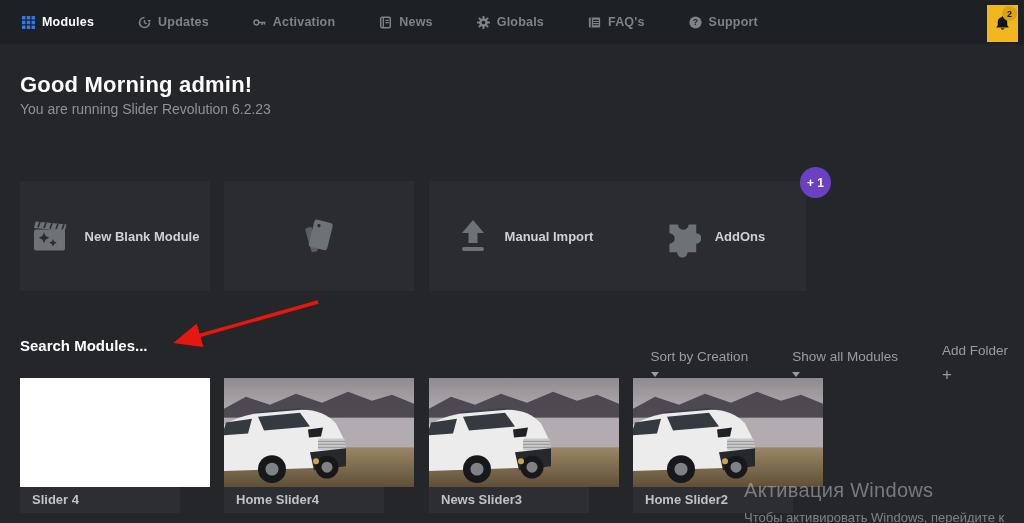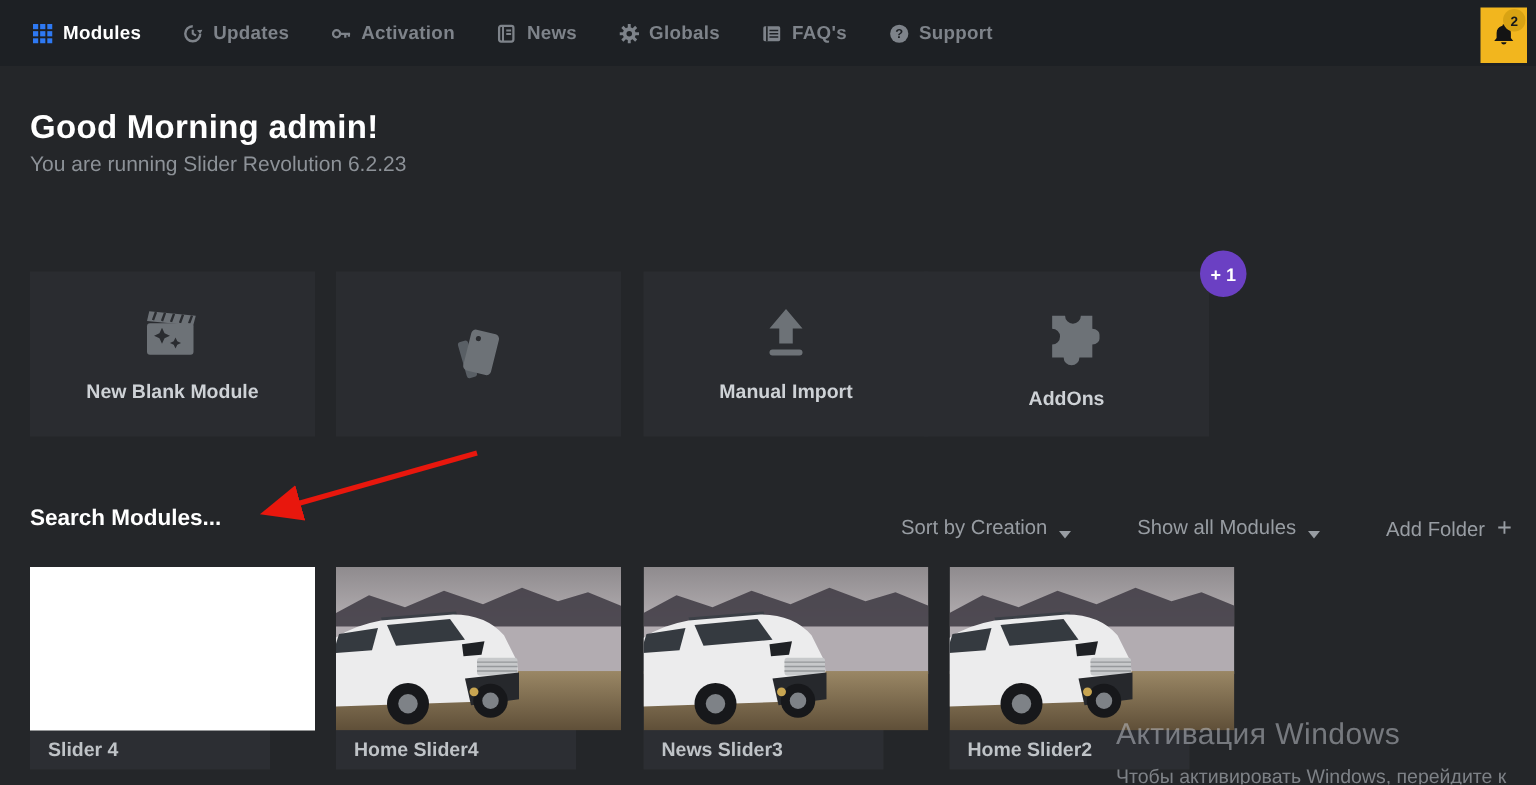--- a/index.html
+++ b/index.html
@@ -9,21 +9,21 @@
     background:#242629;
     position:relative;
     color:#fff;
   }
 
   
   .topbar {
     position:absolute; top:0; left:0; width:1024px; height:44px;
     background:#1d2024; display:flex; align-items:center; padding-left:22px;
   }
-  .nav { display:flex; align-items:center; gap:28px; }
+  .nav { display:flex; align-items:center; gap:44px; }
   .nav-item { display:flex; align-items:center; gap:7px; cursor:pointer; }
   .nav-item .lbl { font-size:12.5px; font-weight:bold; color:#7e838a; letter-spacing:.2px; }
   .nav-item.active .lbl { color:#ffffff; }
   .nav-ico { width:13px; height:13px; display:block; }
 
   .bell-box {
     position:absolute; top:5px; right:6px; width:31px; height:37px;
     background:#f2b61e; display:flex; align-items:center; justify-content:center;
     cursor:pointer;
   }
@@ -41,21 +41,21 @@
   }
   .welcome-sub {
     position:absolute; left:20px; top:101px;
     font-size:14px; color:#8d9298;
   }
 
   
   .action-card {
     position:absolute; top:181px; width:190px; height:110px;
     background:#2a2c30; cursor:pointer;
-    display:flex; flex-direction:column; align-items:center; justify-content:center; gap:14px;
+    display:flex; flex-direction:row; align-items:center; justify-content:center; gap:14px;
   }
   .action-card .a-lbl { font-size:13px; font-weight:bold; color:#ced2d6; }
   .a-ico { display:block; }
 
   .plus-badge {
     position:absolute; left:800px; top:167px; width:31px; height:31px;
     background:#6b40c3; border-radius:50%; z-index:20;
     display:flex; align-items:center; justify-content:center;
     font-size:12px; font-weight:bold; color:#fff; cursor:pointer;
   }
@@ -67,22 +67,22 @@
     font-family:"Liberation Sans", sans-serif;
     font-size:15px; font-weight:bold; color:#ffffff;
   }
   .search-input::placeholder { color:#ffffff; opacity:1; }
 
   .lib-controls {
     position:absolute; top:343px; right:16px;
     display:flex; align-items:center; gap:44px;
   }
   .lib-ctl {
-    display:flex; align-items:flex-end; gap:8px;
-    font-size:13.5px; color:#989da3; cursor:pointer; white-space:nowrap;
+    display:flex; align-items:flex-start; gap:8px;
+    font-size:13.5px; color:#989da3; cursor:pointer; white-space:nowrap;flex-direction:column;
   }
   .caret {
     width:0; height:0; display:inline-block;
     border-left:4px solid transparent; border-right:4px solid transparent;
     border-top:5px solid #989da3;
   }
   .plus-glyph { font-size:17px; color:#989da3; font-weight:normal; line-height:1; }
 
   
   .arrow-overlay { position:absolute; left:0; top:0; width:1024px; height:523px; pointer-events:none; z-index:40; }

